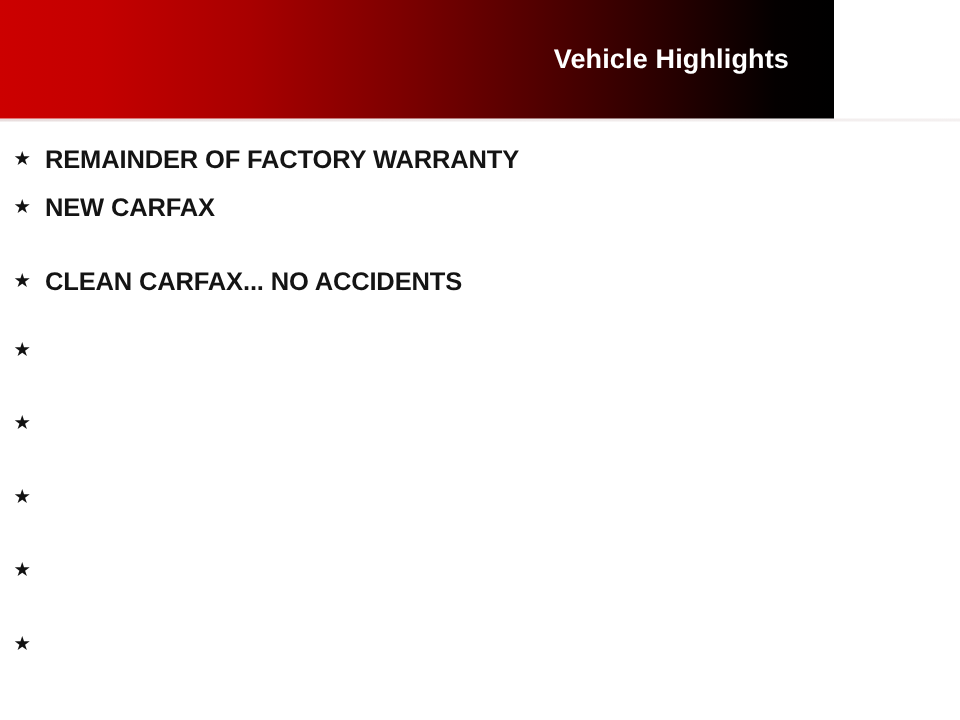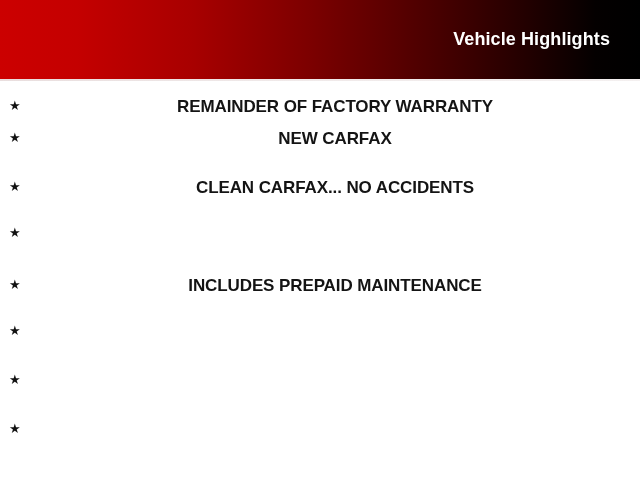--- a/index.html
+++ b/index.html
@@ -19,21 +19,21 @@
     position: relative;
     width: 640px;
     height: 480px;
     background: #ffffff;
     box-sizing: border-box;
   }
 
   
   .banner {
     position: relative;
-    width: 640px;
+    width: 556px;
     height: 79px;
     background: linear-gradient(
         to right,
         #cc0000 0%,
         #c40000 12%,
         #a80000 30%,
         #7d0000 48%,
         #4e0000 66%,
         #230000 82%,
         #040000 93%,
@@ -93,21 +93,20 @@
   }
 
   .highlight-text {
     flex: 1 1 auto;
     color: #141414;
     font-size: 17px;
     font-weight: 600;
     line-height: 1;
     letter-spacing: -0.1px;
     white-space: nowrap;
-    text-align: center;
   }
 </style>
 </head>
 <body>
 
 <div class="panel">
 
   <div class="banner">
     <div class="banner-title">Vehicle Highlights</div>
   </div>
@@ -129,21 +128,20 @@
       <span class="bullet">★</span>
       <span class="highlight-text">CLEAN CARFAX... NO ACCIDENTS</span>
     </li>
 
     <li class="highlight-item">
       <span class="bullet">★</span>
     </li>
 
     <li class="highlight-item">
       <span class="bullet">★</span>
-      <span class="highlight-text">INCLUDES PREPAID MAINTENANCE</span>
     </li>
 
     <li class="highlight-item">
       <span class="bullet">★</span>
     </li>
 
     <li class="highlight-item">
       <span class="bullet">★</span>
     </li>
 

